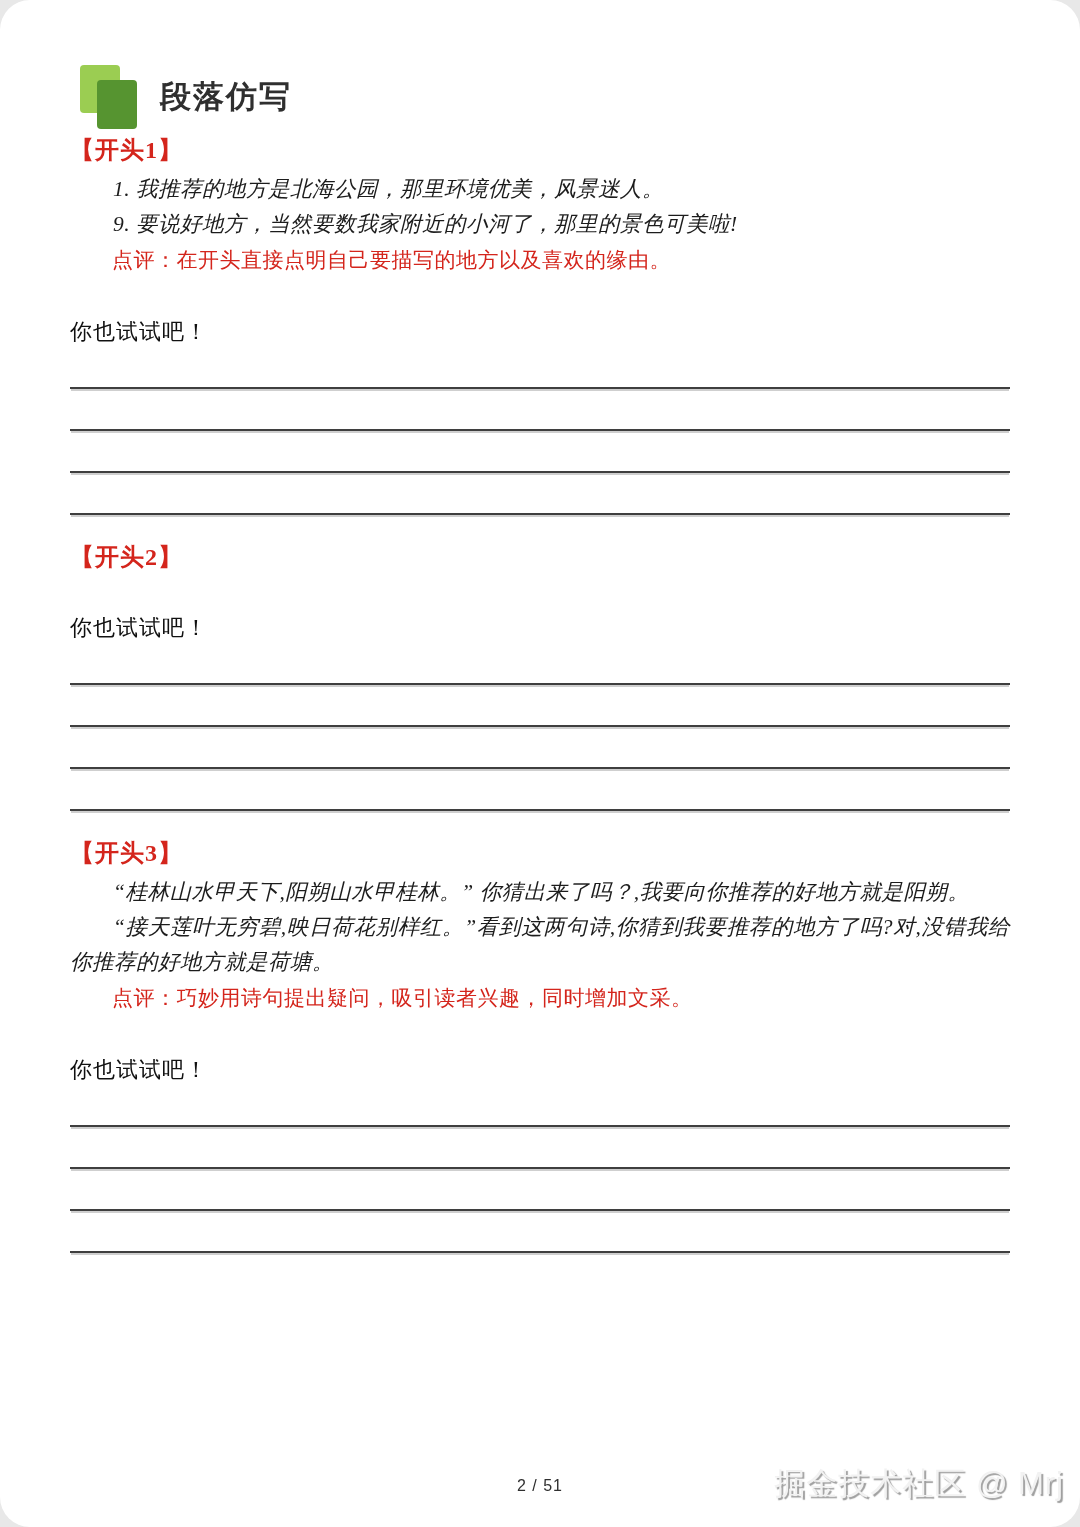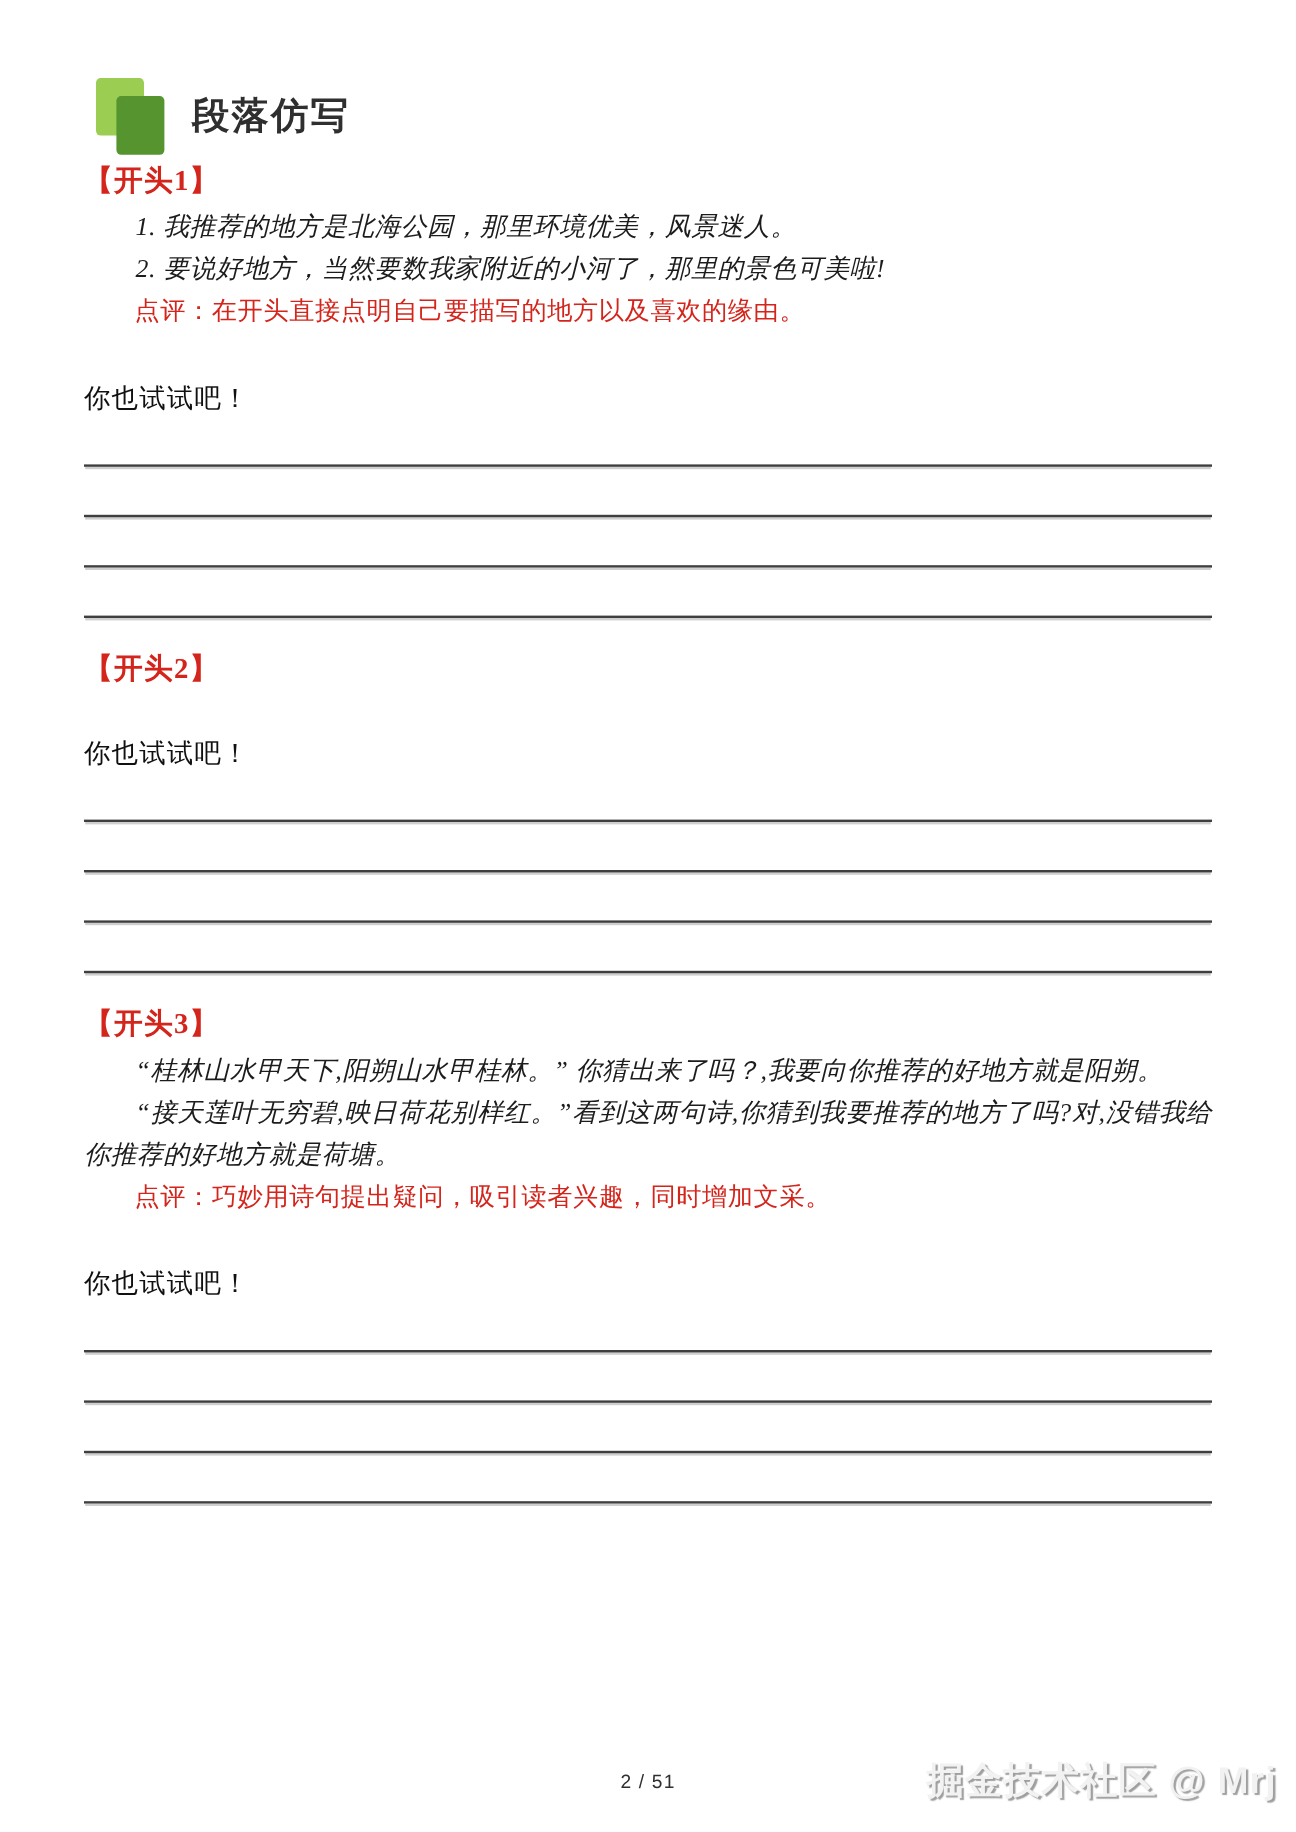--- a/index.html
+++ b/index.html
@@ -7,20 +7,21 @@
   .page {
     position: relative;
     width: 1080px;
     height: 1527px;
     margin: 0 auto;
     background: #ffffff;
     font-family: "Liberation Serif", serif;
     color: #1c1c1c;
     overflow: hidden;
     padding: 66px 70px 16px 70px;
+    border-radius: 30px;
   }
   
   .header {
     display: flex;
     align-items: center;
     gap: 20px;
     height: 62px;
     margin-left: 10px;
     margin-bottom: 6px;
   }
@@ -89,21 +90,21 @@
     left: 50%; transform: translateX(-50%);
     bottom: 32px;
     font-family: "Liberation Sans", sans-serif;
     font-size: 16px; color: #2f2f2f;
     letter-spacing: 1px;
   }
   .watermark {
     position: absolute;
     right: 16px; bottom: 22px;
     font-family: "Liberation Sans", sans-serif;
-    font-size: 31px; font-weight: 700;
+    font-size: 31px; font-weight: 400;
     color: #f2f2f2;
     text-shadow: 2px 2px 1px #9e9e9e, -1px -1px 0 #ffffff;
     letter-spacing: 1px;
     white-space: nowrap;
   }
 </style>
 </head>
 <body>
 
 <div class="page">
@@ -112,21 +113,21 @@
     <div class="doc-icon">
       <div class="sq-light"></div>
       <div class="sq-dark"></div>
     </div>
     <div class="page-title">段落仿写</div>
   </div>
 
   <div>
     <div class="sec-heading">【开头1】</div>
     <p class="body-p">1. 我推荐的地方是北海公园，那里环境优美，风景迷人。</p>
-    <p class="body-p">2. 要说好地方，当然要数我家附近的小河了，那里的景色可美啦!</p>
+    <p class="body-p">9. 要说好地方，当然要数我家附近的小河了，那里的景色可美啦!</p>
     <p class="comment-p">点评：在开头直接点明自己要描写的地方以及喜欢的缘由。</p>
     <div class="try-prompt">你也试试吧！</div>
     <div class="lines">
       <div class="wline"></div>
       <div class="wline"></div>
       <div class="wline"></div>
       <div class="wline"></div>
     </div>
   </div>
 

